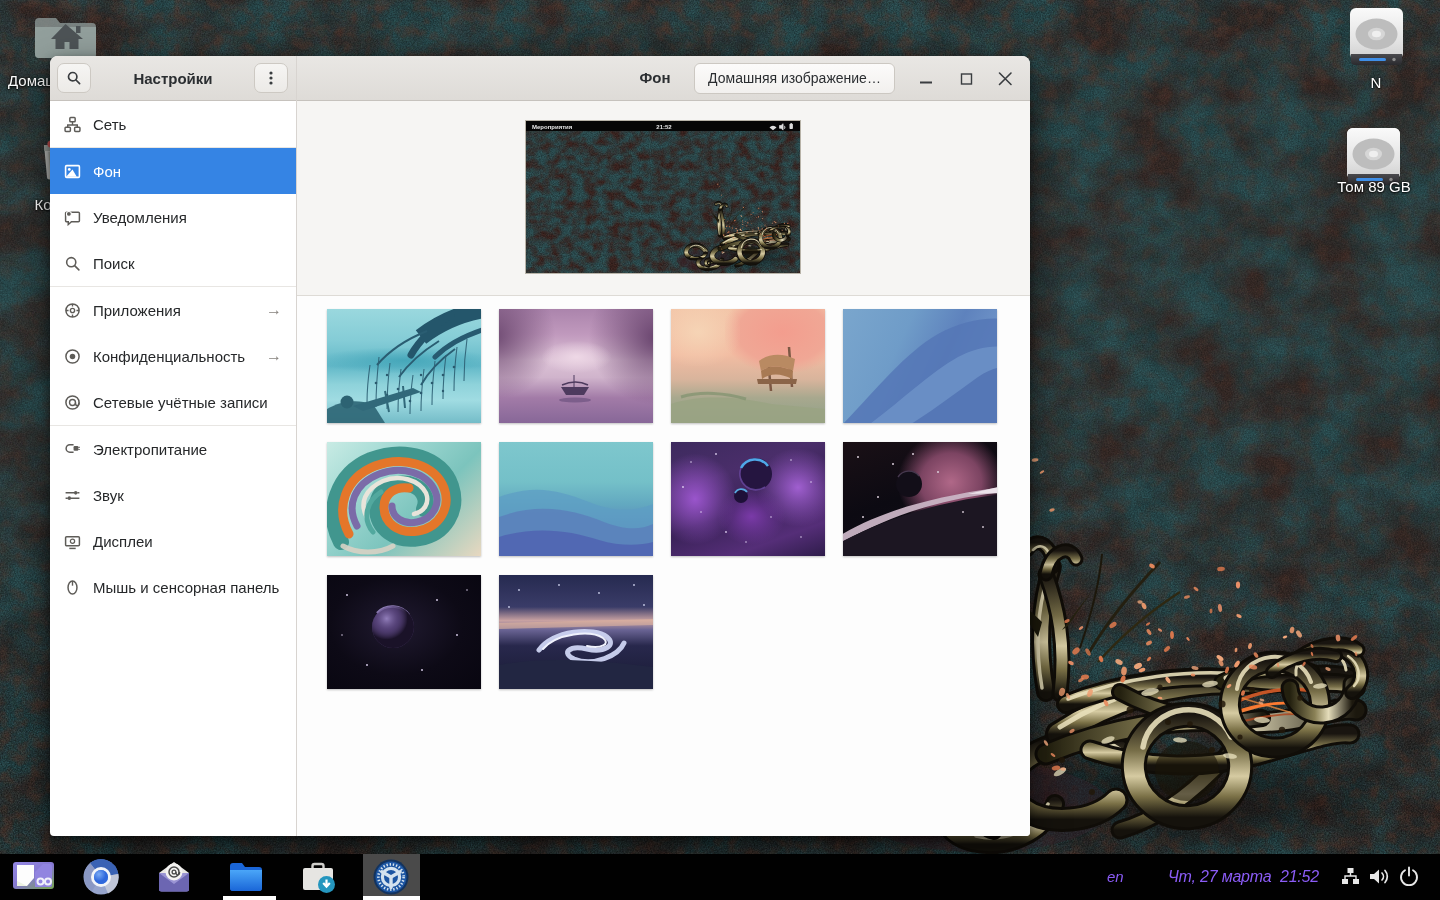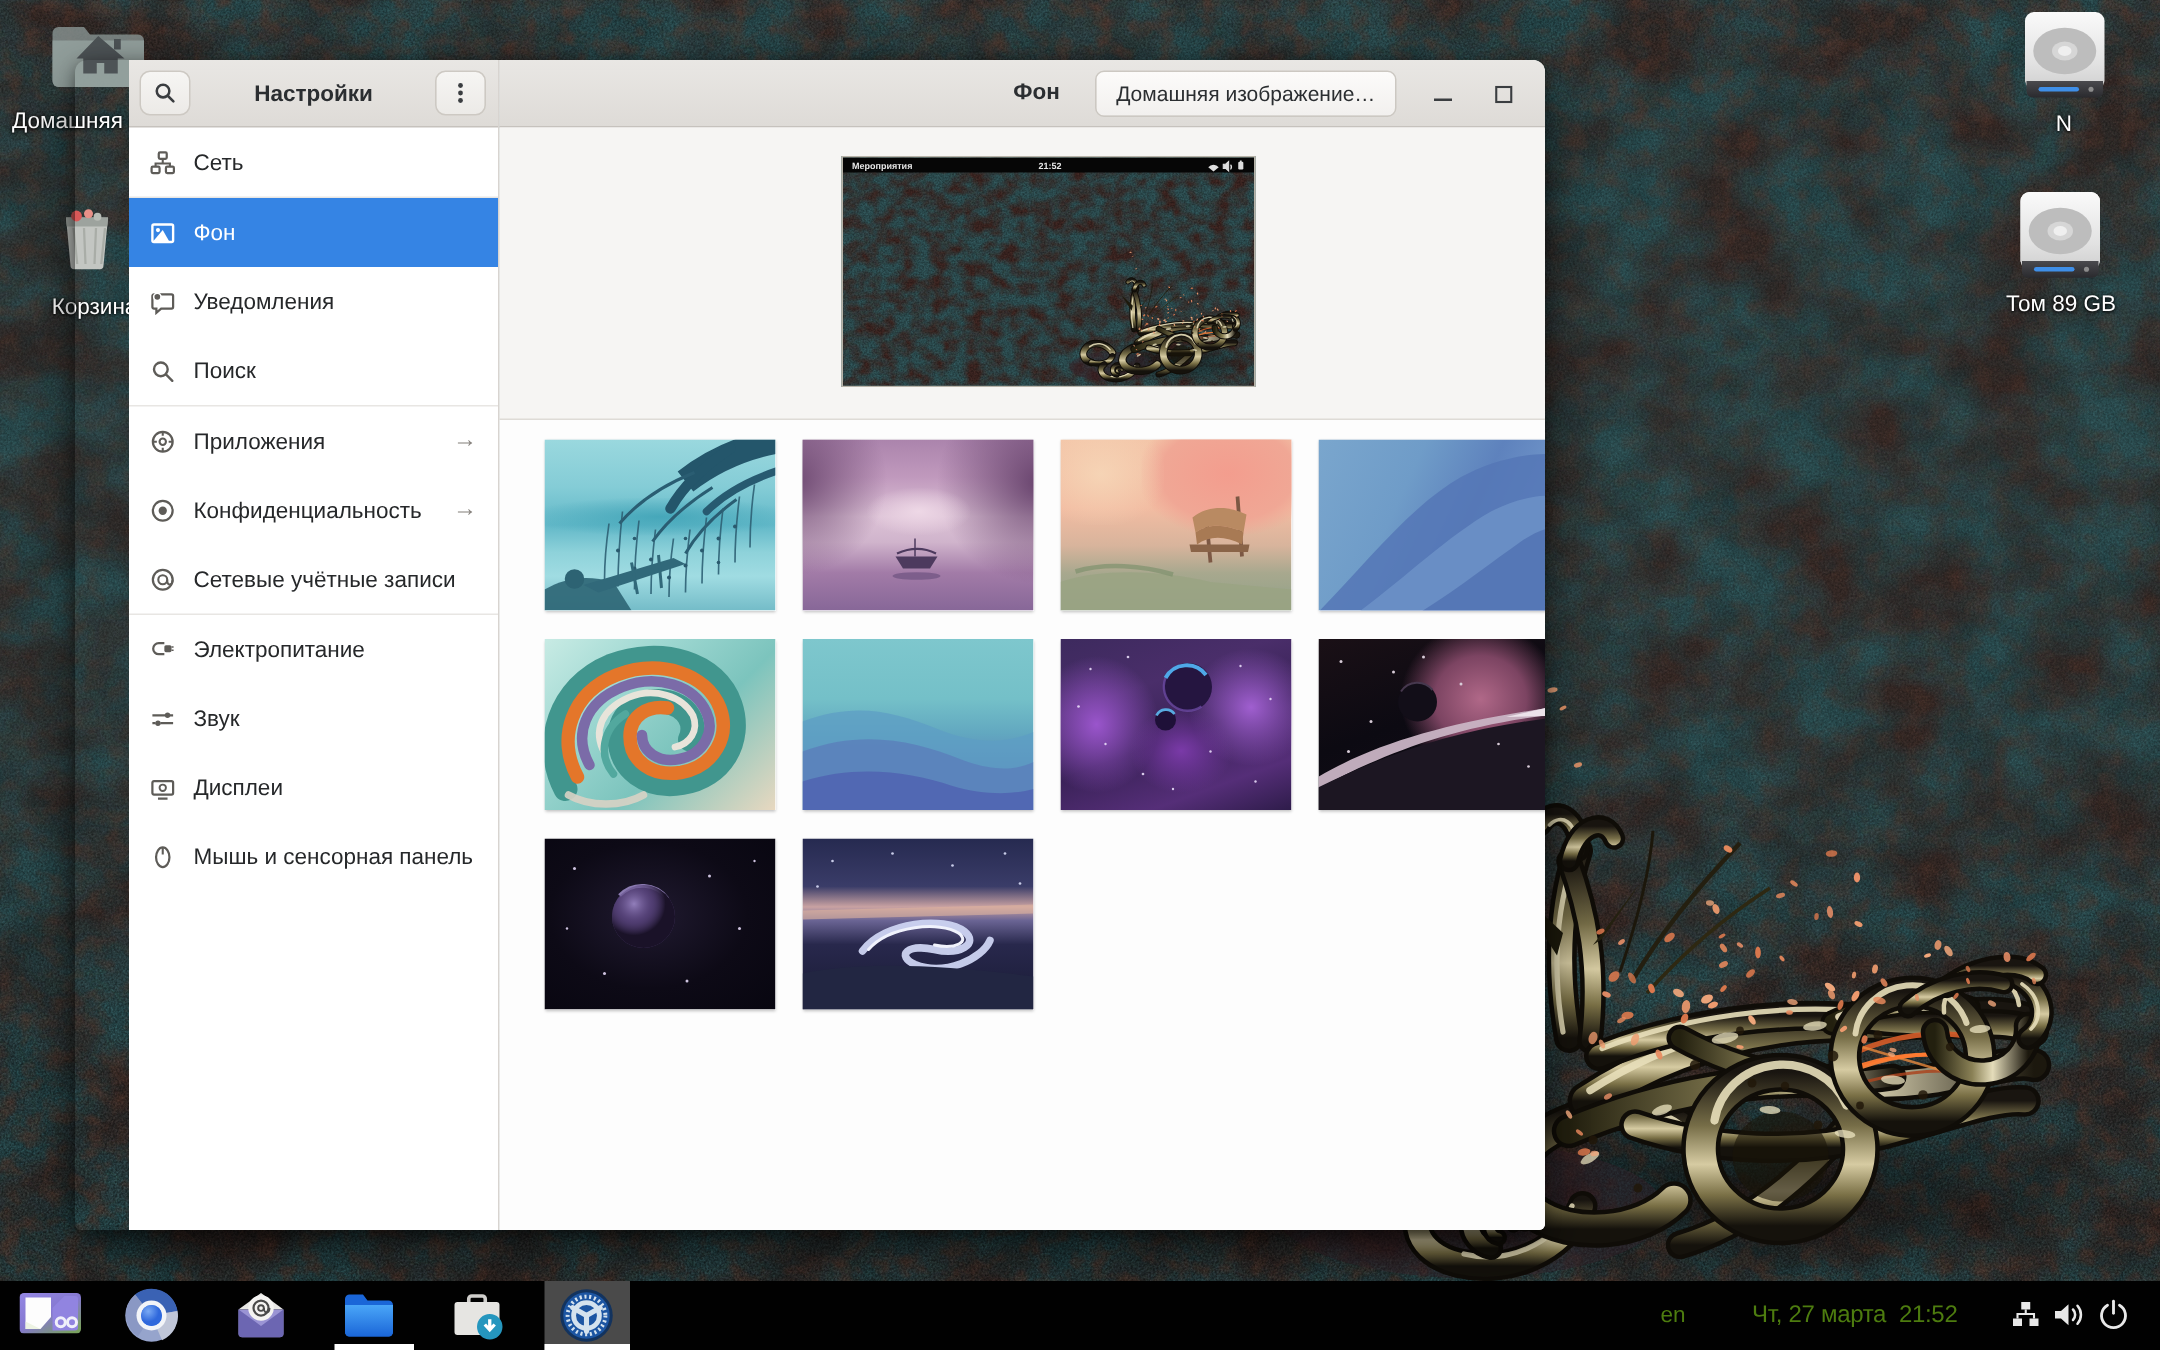--- a/index.html
+++ b/index.html
@@ -3,24 +3,24 @@
 <meta charset="utf-8">
 <style>
   * { margin:0; padding:0; box-sizing:border-box; }
   html,body { width:1440px; height:900px; overflow:hidden; }
   body { font-family:"Liberation Sans", sans-serif; position:relative; background:#2c4c4e; }
   #wall { position:absolute; left:0; top:0; z-index:0; }
   .dlabel { position:absolute; color:#fff; font-size:15px; text-align:center;
             text-shadow:0 1px 2px rgba(0,0,0,.9), 0 0 3px rgba(0,0,0,.8); z-index:1; white-space:nowrap; }
 
   
-  #win { position:absolute; left:50px; top:40px; width:980px; height:780px; z-index:5;
+  #win { position:absolute; left:50px; top:56px; width:980px; height:780px; z-index:5;
          border-radius:8px 8px 4px 4px;
          box-shadow:0 14px 36px rgba(0,0,0,.55), 0 3px 10px rgba(0,0,0,.4);
-         display:flex; overflow:hidden;padding-left:36px; }
+         display:flex; overflow:hidden; }
   #sidebar { width:247px; background:#ffffff; border-right:1px solid #d8d4d0; display:flex; flex-direction:column; }
   #sidehead { height:45px; background:linear-gradient(#e9e7e4,#dedbd7); border-bottom:1px solid #c6c2bd;
               display:flex; align-items:center; position:relative; flex:0 0 auto; }
   .hbtn { width:34px; height:30px; border:1px solid #cdc9c3; border-radius:7px;
           background:linear-gradient(#f6f5f3,#eceae7); display:flex; align-items:center; justify-content:center; }
   #sidehead .title { position:absolute; left:0; right:0; text-align:center; font-weight:bold; font-size:15px; color:#2b2e31; }
   .srow { height:46px; display:flex; align-items:center; padding-left:14px; color:#26282a; font-size:15px; position:relative; }
   .srow .ic { width:17px; height:17px; margin-right:12px; flex:0 0 auto; }
   .srow.sel { background:#3584e4; color:#ffffff; }
   .srow .arrow { position:absolute; right:14px; color:#87837e; font-size:16px; }
@@ -37,21 +37,21 @@
   #preview { height:195px; position:relative; flex:0 0 auto; border-bottom:1px solid #dedbd6; background:#f6f5f3; }
   #shot { position:absolute; left:228px; top:19px; width:276px; height:154px; border:1px solid #b8b3a8;
           background:#2c4c4e; overflow:hidden; }
   #grid { flex:1; background:#fdfdfd; position:relative; }
   .thumb { position:absolute; width:154px; height:114px; overflow:hidden; box-shadow:0 1px 2px rgba(0,0,0,.25); }
 
   
   #bar { position:absolute; left:0; top:854px; width:1440px; height:46px; background:#010101; z-index:10; }
   .tbi { position:absolute; top:4px; width:38px; height:38px; }
   .underline { position:absolute; top:42px; height:4px; background:#ffffff; }
-  #bar .txt { position:absolute; color:#4d7c0f; font-size:15px; top:14px; }
+  #bar .txt { position:absolute; color:#8b5cf6; font-size:15px; top:14px;font-style:italic; }
 </style>
 </head>
 <body>
 <svg id="wall" width="1440" height="900" xmlns="http://www.w3.org/2000/svg">
   <defs>
     <filter id="patches" x="0" y="0" width="100%" height="100%">
       <feTurbulence type="fractalNoise" baseFrequency="0.016 0.019" numOctaves="4" seed="8" result="n"></feTurbulence>
       <feColorMatrix in="n" type="matrix" values="0 0 0 0 0  0 0 0 0 0  0 0 0 0 0  2.4 0 0 0 -0.75" result="a"></feColorMatrix>
       <feFlood flood-color="#44231d" result="br"></feFlood>
       <feComposite in="br" in2="a" operator="in"></feComposite>
@@ -338,21 +338,21 @@
   <g id="dsk2">
     <path d="M4 6 a6 6 0 0 1 6-6 h41 a6 6 0 0 1 6 6 v40 l-1 3 H5 l-1-3 Z" fill="url(#dg1)"></path>
     <ellipse cx="30.5" cy="26" rx="21" ry="15.5" fill="#bdbdbd"></ellipse>
     <ellipse cx="30.5" cy="26" rx="8.5" ry="6.3" fill="#d6d6d6"></ellipse>
     <ellipse cx="30.5" cy="26" rx="4.5" ry="3.3" fill="#efefef"></ellipse>
     <path d="M5 46 h51 v7 a4 4 0 0 1 -4 4 H9 a4 4 0 0 1 -4-4 Z" fill="url(#dg2)"></path>
     <rect x="13" y="50" width="27" height="3" rx="1.5" fill="#3f8fe8"></rect>
     <circle cx="48" cy="51.5" r="1.7" fill="#8c8c8c"></circle>
   </g>
 </svg>
-<div class="dlabel" style="left:1334px;top:194px;width:80px;text-align:center;">Том 89 GB</div>
+<div class="dlabel" style="left:1334px;top:178px;width:80px;text-align:center;">Том 89 GB</div>
 
 <div id="win">
   <div id="sidebar">
     <div id="sidehead">
       <div class="hbtn" style="margin-left:7px;">
           <svg width="16" height="16" viewBox="0 0 16 16">
             <circle cx="6.7" cy="6.7" r="4.2" fill="none" stroke="#3a3d40" stroke-width="1.7"></circle>
             <line x1="10" y1="10" x2="13.6" y2="13.6" stroke="#3a3d40" stroke-width="1.7" stroke-linecap="round"></line>
           </svg>
         </div>

